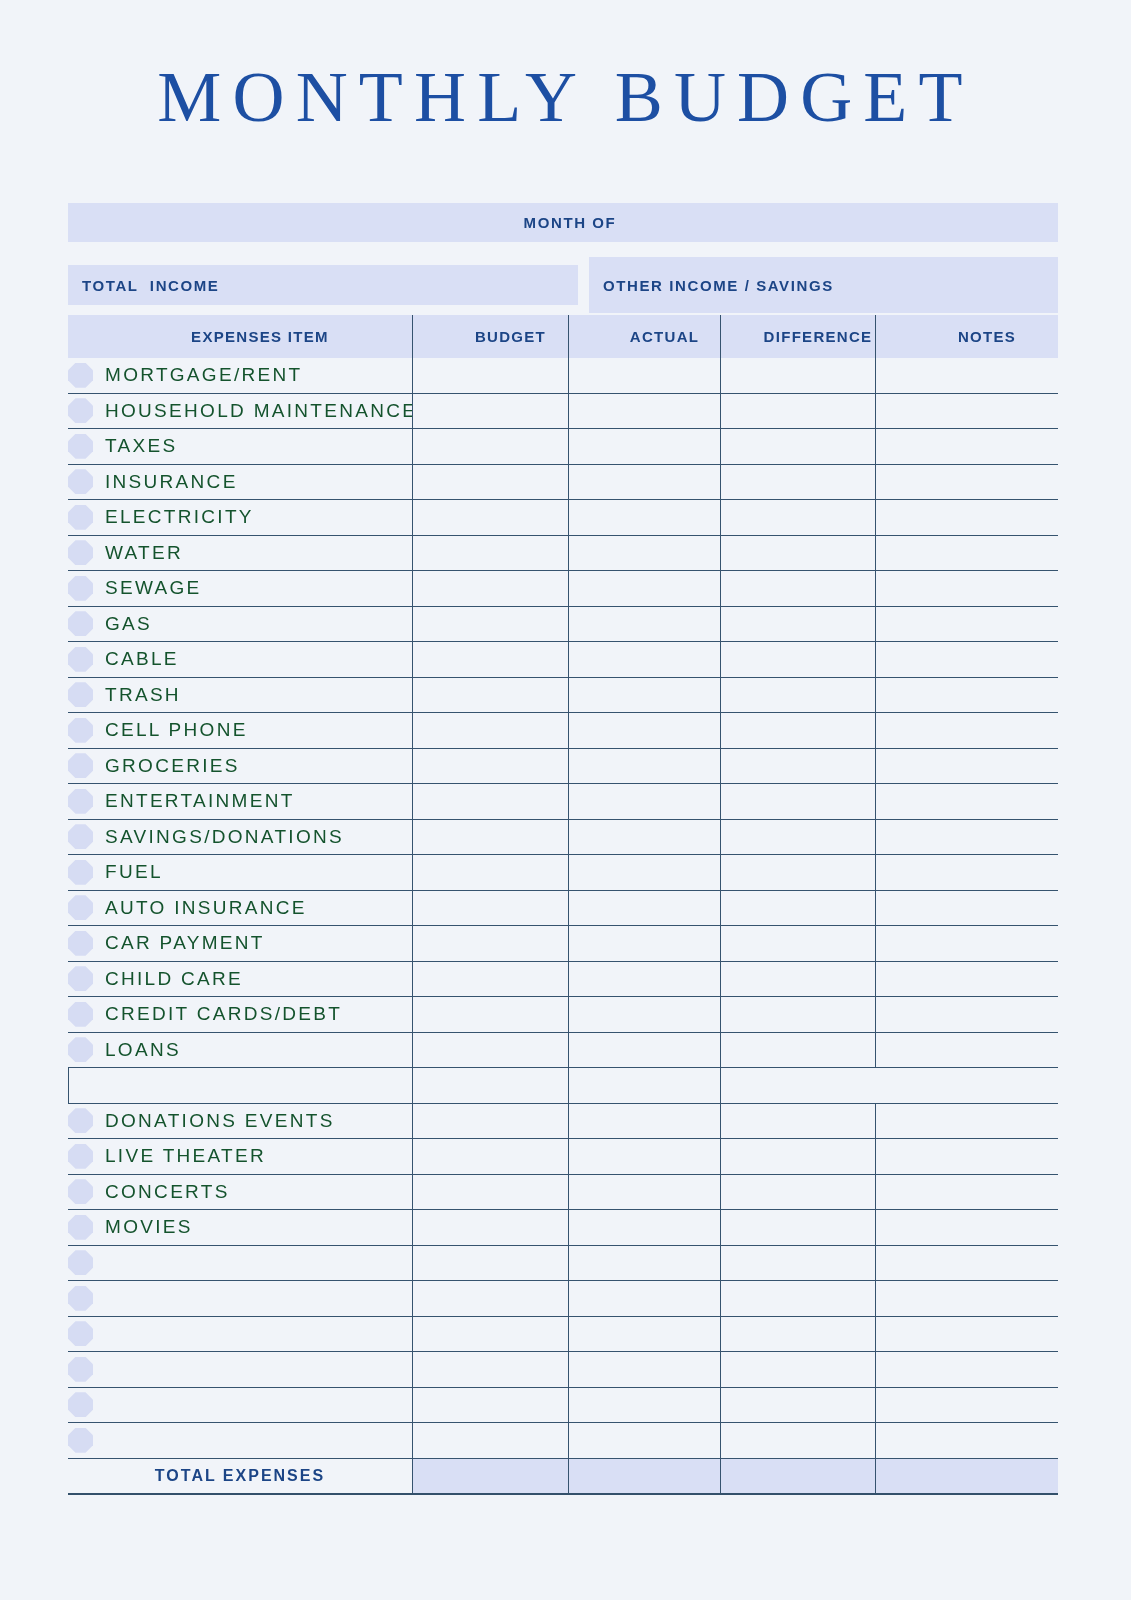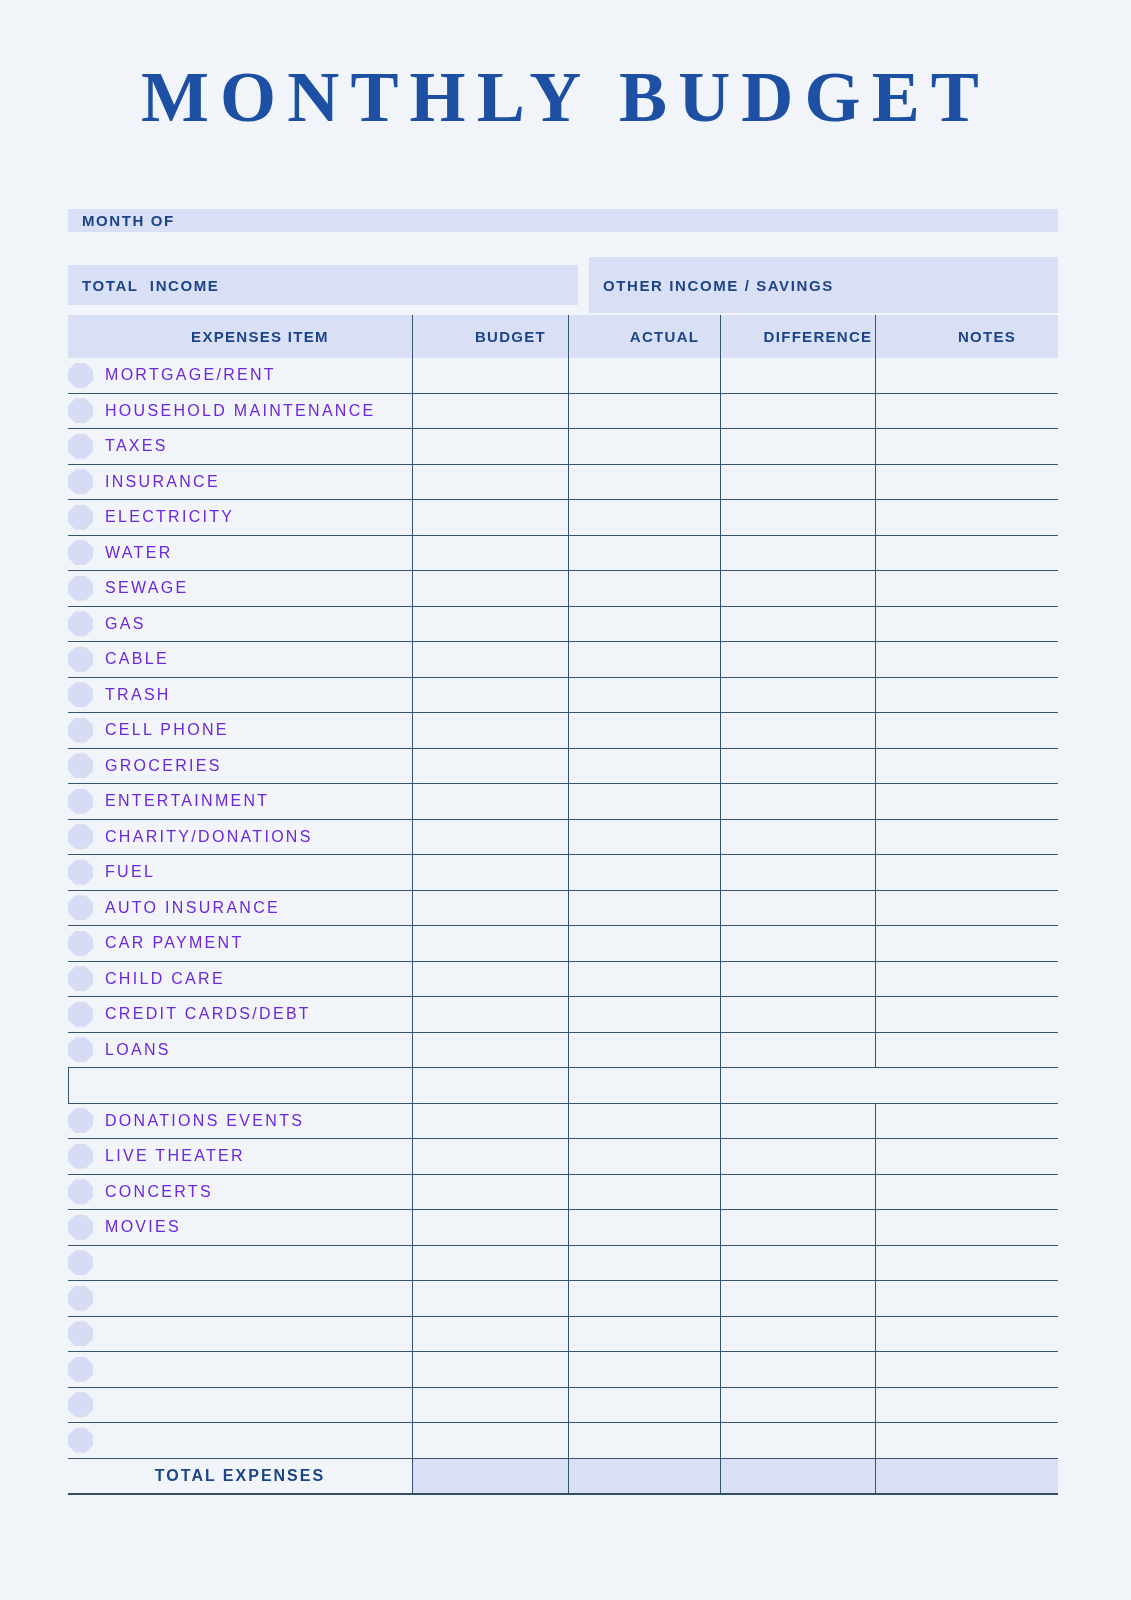--- a/index.html
+++ b/index.html
@@ -16,21 +16,21 @@
   }
 
   .title {
     position: absolute;
     top: 56px;
     left: 0;
     right: 0;
     margin: 0;
     text-align: center;
     font-family: "Liberation Serif", serif;
-    font-weight: 700;
+    font-weight: 400;
     font-size: 72px;
     letter-spacing: 0.155em;
     color: #1d4fa3;
     white-space: nowrap;
   }
 
   .bar {
     background: #d9dff5;
     display: flex;
     align-items: center;
@@ -39,24 +39,25 @@
     font-size: 15px;
     font-weight: 700;
     letter-spacing: 1.6px;
     color: #1c4586;
     padding-left: 14px;
     white-space: pre;
   }
 
   .month-bar {
     position: absolute;
-    top: 209px;
+    top: 203px;
     left: 68px;
     width: 990px;
-    height: 23px;
+    height: 39px;
+    justify-content: center;
   }
 
   .income-row {
     position: absolute;
     top: 257px;
     left: 68px;
     width: 990px;
     height: 40px;
     display: flex;
   }
@@ -103,23 +104,23 @@
   }
   .bullet {
     width: 25px;
     height: 25px;
     flex: 0 0 25px;
     background: #d6dcf3;
     clip-path: polygon(30% 0, 70% 0, 100% 30%, 100% 70%, 70% 100%, 30% 100%, 0 70%, 0 30%);
   }
   .item-label {
     margin-left: 12px;
-    font-size: 16px;
+    font-size: 19px;
     letter-spacing: 2.3px;
-    color: #6d28d9;
+    color: #14532d;
     white-space: nowrap;
     overflow: hidden;
   }
 
   .total-row {
     height: 36px;
     border-bottom: 2px solid #33506b;
   }
   .total-label {
     display: flex;
@@ -290,21 +291,21 @@
             <span class="item-label">ENTERTAINMENT</span>
           </div>
           <div class="cell vline"></div>
           <div class="cell vline"></div>
           <div class="cell vline"></div>
           <div class="cell vline"></div>
         </div>
         <div class="trow row">
           <div class="cell item-cell">
             <span class="bullet"></span>
-            <span class="item-label">CHARITY/DONATIONS</span>
+            <span class="item-label">SAVINGS/DONATIONS</span>
           </div>
           <div class="cell vline"></div>
           <div class="cell vline"></div>
           <div class="cell vline"></div>
           <div class="cell vline"></div>
         </div>
         <div class="trow row">
           <div class="cell item-cell">
             <span class="bullet"></span>
             <span class="item-label">FUEL</span>

